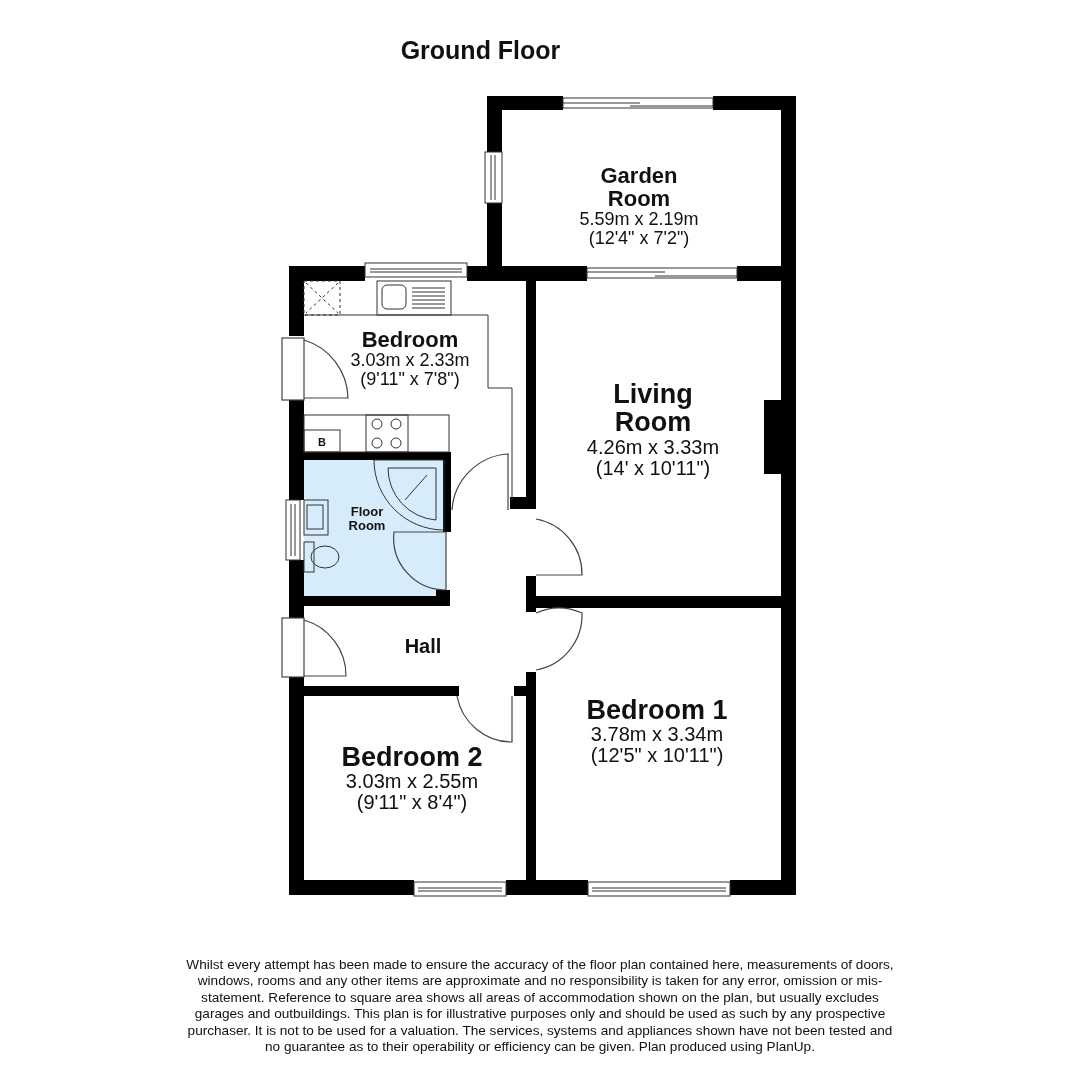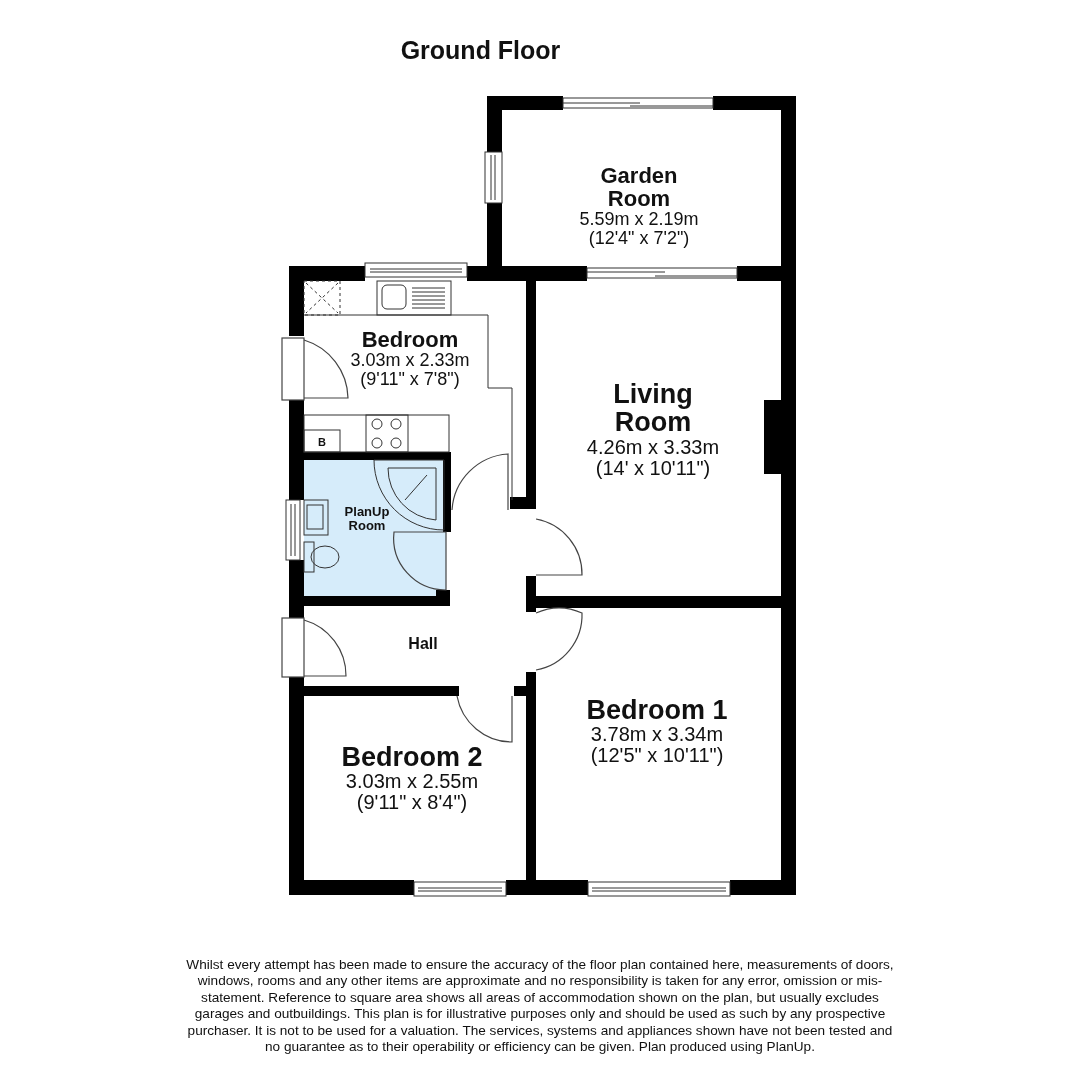--- a/index.html
+++ b/index.html
@@ -171,26 +171,26 @@
 </div>
 
 <div class="room-label lg" style="left:653px; top:380px;">
   <span class="room-name">Living</span>
   <span class="room-name">Room</span>
   <span class="room-dim">4.26m x 3.33m</span>
   <span class="room-dim">(14' x 10'11")</span>
 </div>
 
 <div class="room-label xs" style="left:367px; top:505px;">
-  <span class="room-name">PlanUp</span>
+  <span class="room-name">Floor</span>
   <span class="room-name">Room</span>
 </div>
 
 <div class="room-label sm" style="left:423px; top:636px;">
-  <span class="room-name" style="font-size:16px;">Hall</span>
+  <span class="room-name" style="font-size:20px;">Hall</span>
 </div>
 
 <div class="room-label lg" style="left:657px; top:696px;">
   <span class="room-name">Bedroom 1</span>
   <span class="room-dim">3.78m x 3.34m</span>
   <span class="room-dim">(12'5" x 10'11")</span>
 </div>
 
 <div class="room-label lg" style="left:412px; top:743px;">
   <span class="room-name">Bedroom 2</span>

